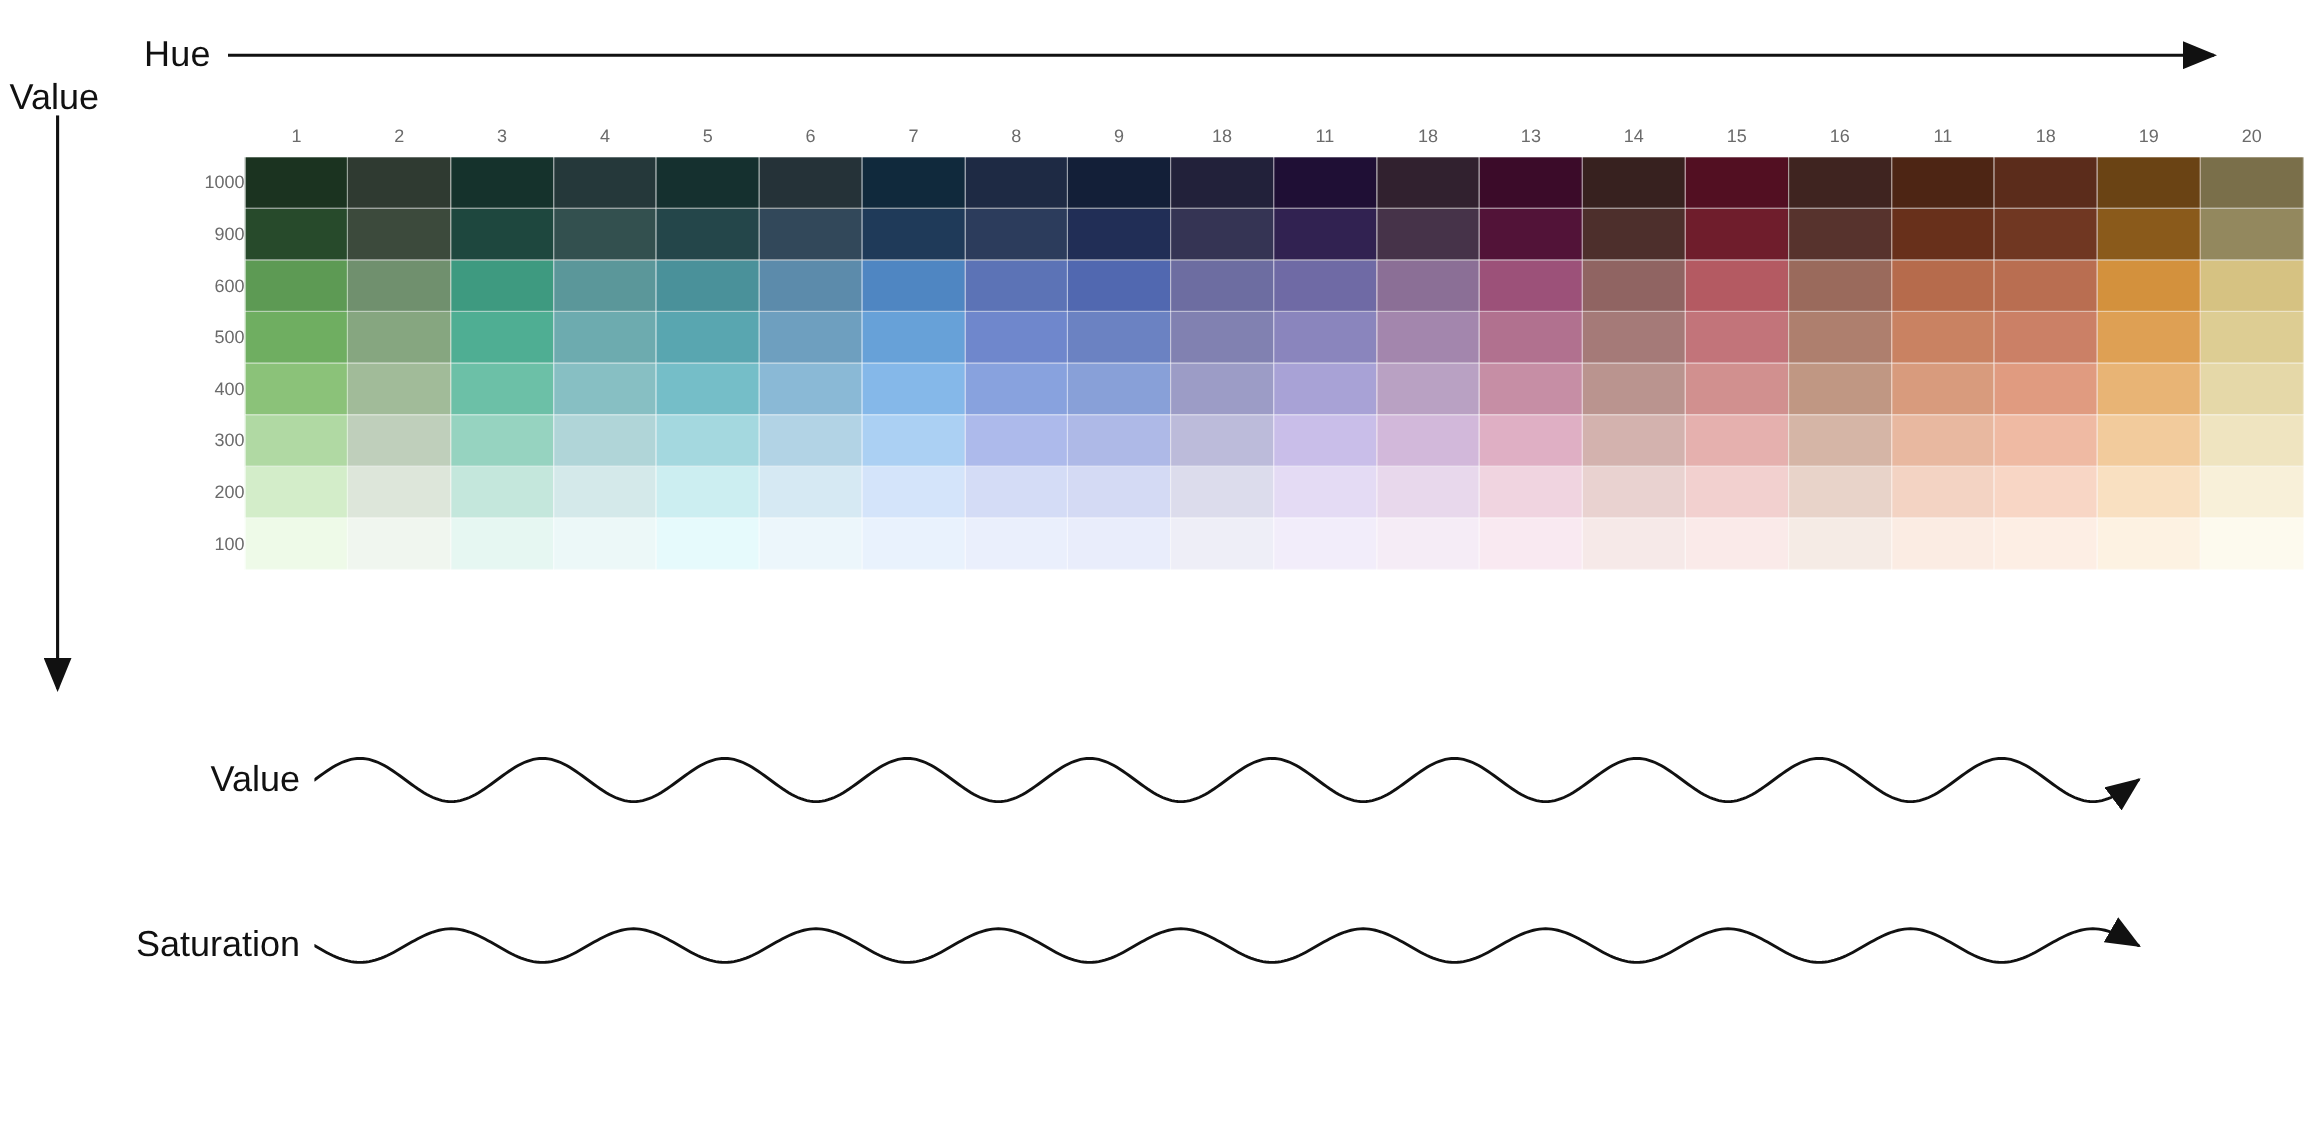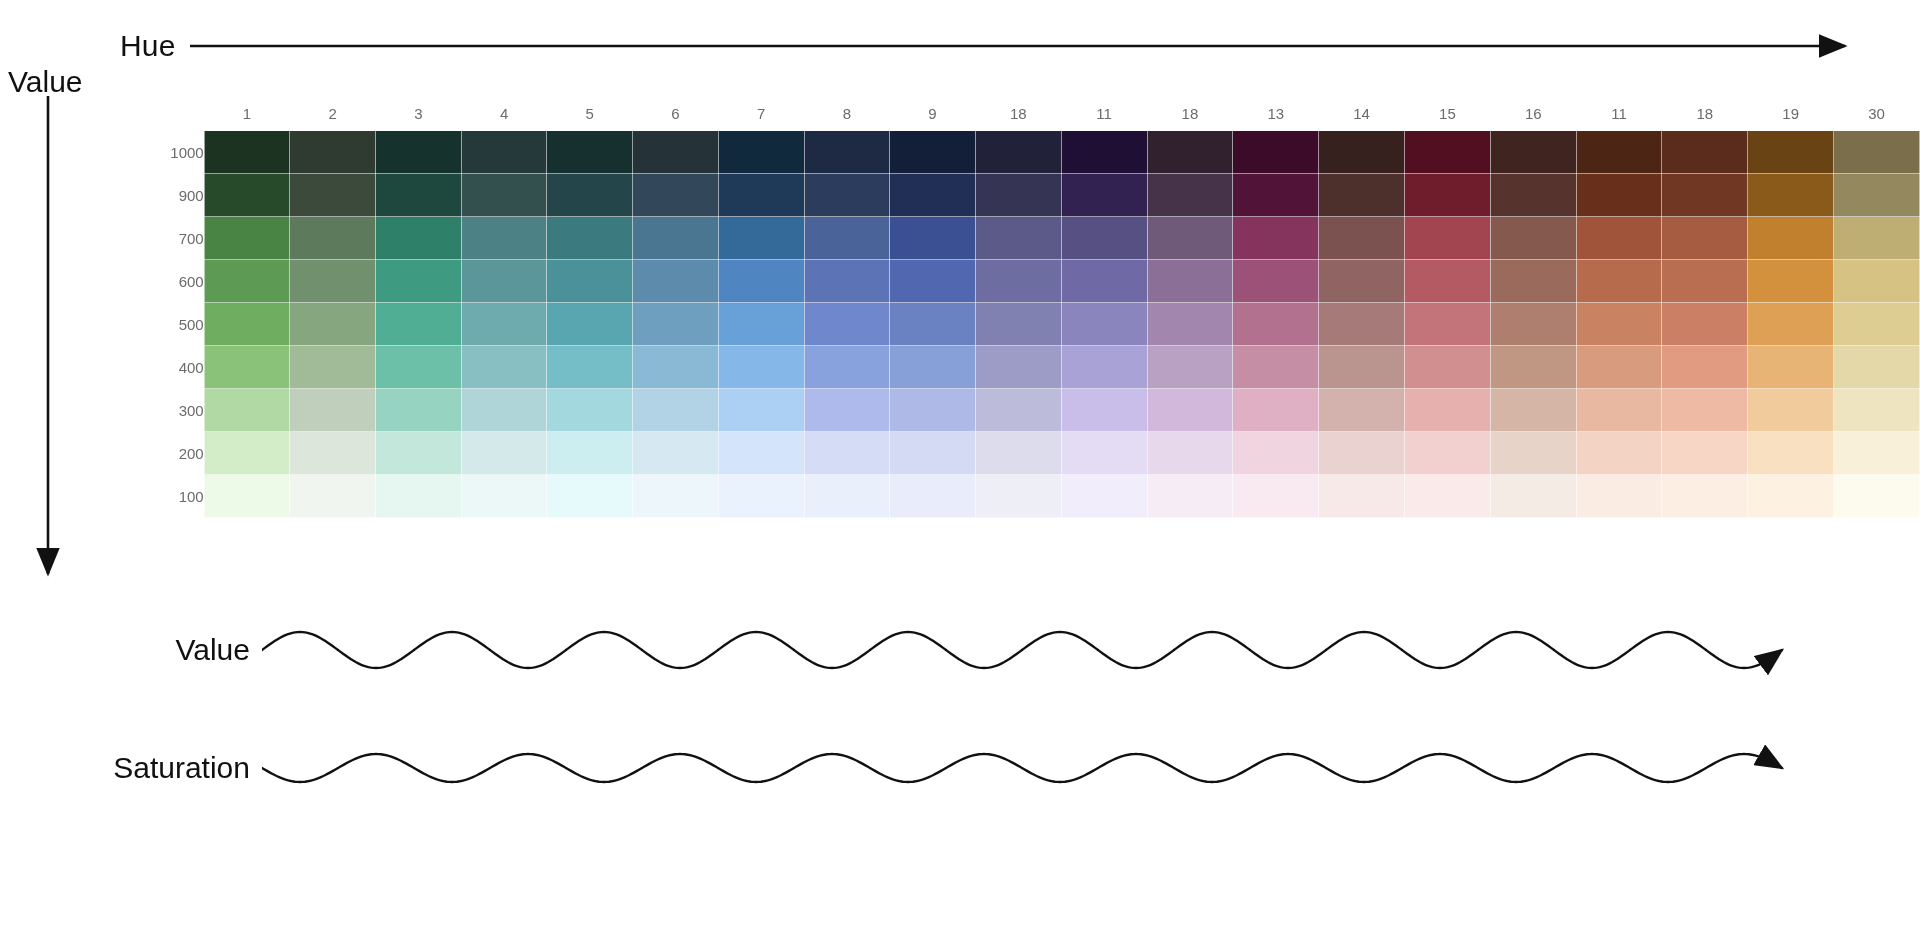--- a/index.html
+++ b/index.html
@@ -105,21 +105,21 @@
             <th class="colhead">18</th>
             <th class="colhead">11</th>
             <th class="colhead">18</th>
             <th class="colhead">13</th>
             <th class="colhead">14</th>
             <th class="colhead">15</th>
             <th class="colhead">16</th>
             <th class="colhead">11</th>
             <th class="colhead">18</th>
             <th class="colhead">19</th>
-            <th class="colhead">30</th>
+            <th class="colhead">20</th>
           </tr>
       </thead>
       <tbody id="matrix-body">
           <tr>
             <td class="rowhead">1000</td>
             <td class="swatch" title="#1b3320" style="background: rgb(27, 51, 32);"></td>
             <td class="swatch" title="#2f3a31" style="background: rgb(47, 58, 49);"></td>
             <td class="swatch" title="#15322c" style="background: rgb(21, 50, 44);"></td>
             <td class="swatch" title="#25383a" style="background: rgb(37, 56, 58);"></td>
             <td class="swatch" title="#15302f" style="background: rgb(21, 48, 47);"></td>
@@ -156,43 +156,20 @@
             <td class="swatch" title="#521338" style="background: rgb(82, 19, 56);"></td>
             <td class="swatch" title="#4d2f2c" style="background: rgb(77, 47, 44);"></td>
             <td class="swatch" title="#6f1d2c" style="background: rgb(111, 29, 44);"></td>
             <td class="swatch" title="#57332d" style="background: rgb(87, 51, 45);"></td>
             <td class="swatch" title="#68301b" style="background: rgb(104, 48, 27);"></td>
             <td class="swatch" title="#703722" style="background: rgb(112, 55, 34);"></td>
             <td class="swatch" title="#8a5a1b" style="background: rgb(138, 90, 27);"></td>
             <td class="swatch" title="#93885e" style="background: rgb(147, 136, 94);"></td>
           </tr>
           <tr>
-            <td class="rowhead">700</td>
-            <td class="swatch" title="#4a8445" style="background: rgb(74, 132, 69);"></td>
-            <td class="swatch" title="#5d7a5c" style="background: rgb(93, 122, 92);"></td>
-            <td class="swatch" title="#2f8069" style="background: rgb(47, 128, 105);"></td>
-            <td class="swatch" title="#4c8185" style="background: rgb(76, 129, 133);"></td>
-            <td class="swatch" title="#3b7a7f" style="background: rgb(59, 122, 127);"></td>
-            <td class="swatch" title="#4b7692" style="background: rgb(75, 118, 146);"></td>
-            <td class="swatch" title="#346a99" style="background: rgb(52, 106, 153);"></td>
-            <td class="swatch" title="#4a6399" style="background: rgb(74, 99, 153);"></td>
-            <td class="swatch" title="#3b5093" style="background: rgb(59, 80, 147);"></td>
-            <td class="swatch" title="#5b5a89" style="background: rgb(91, 90, 137);"></td>
-            <td class="swatch" title="#575083" style="background: rgb(87, 80, 131);"></td>
-            <td class="swatch" title="#6f5a7a" style="background: rgb(111, 90, 122);"></td>
-            <td class="swatch" title="#84345d" style="background: rgb(132, 52, 93);"></td>
-            <td class="swatch" title="#7b524f" style="background: rgb(123, 82, 79);"></td>
-            <td class="swatch" title="#a24550" style="background: rgb(162, 69, 80);"></td>
-            <td class="swatch" title="#85594d" style="background: rgb(133, 89, 77);"></td>
-            <td class="swatch" title="#a0543a" style="background: rgb(160, 84, 58);"></td>
-            <td class="swatch" title="#a55c40" style="background: rgb(165, 92, 64);"></td>
-            <td class="swatch" title="#c0802e" style="background: rgb(192, 128, 46);"></td>
-            <td class="swatch" title="#bfae73" style="background: rgb(191, 174, 115);"></td>
-          </tr>
-          <tr>
             <td class="rowhead">600</td>
             <td class="swatch" title="#5d9a54" style="background: rgb(93, 154, 84);"></td>
             <td class="swatch" title="#70906e" style="background: rgb(112, 144, 110);"></td>
             <td class="swatch" title="#3e9a80" style="background: rgb(62, 154, 128);"></td>
             <td class="swatch" title="#5b979a" style="background: rgb(91, 151, 154);"></td>
             <td class="swatch" title="#4a919a" style="background: rgb(74, 145, 154);"></td>
             <td class="swatch" title="#5c8bab" style="background: rgb(92, 139, 171);"></td>
             <td class="swatch" title="#4f86c2" style="background: rgb(79, 134, 194);"></td>
             <td class="swatch" title="#5c73b6" style="background: rgb(92, 115, 182);"></td>
             <td class="swatch" title="#5168b0" style="background: rgb(81, 104, 176);"></td>
@@ -332,21 +309,21 @@
         <div class="wave-label">Value</div>
         <svg class="wave-svg" width="1560" height="120" viewBox="0 0 1560 120">
           <defs>
             <marker id="wv-0" markerWidth="12" markerHeight="10" refX="11" refY="5" orient="auto">
               <path d="M0,0 L12,5 L0,10 z" fill="#111111"></path>
             </marker>
           </defs>
           <path d="M0.00,60.00 L2.53,58.12 L5.07,56.26 L7.60,54.44 L10.13,52.68 L12.67,51.00 L15.20,49.42 L17.73,47.96 L20.27,46.62 L22.80,45.44 L25.33,44.41 L27.87,43.56 L30.40,42.88 L32.93,42.39 L35.47,42.10 L38.00,42.00 L40.53,42.10 L43.07,42.39 L45.60,42.88 L48.13,43.56 L50.67,44.41 L53.20,45.44 L55.73,46.62 L58.27,47.96 L60.80,49.42 L63.33,51.00 L65.87,52.68 L68.40,54.44 L70.93,56.26 L73.47,58.12 L76.00,60.00 L78.53,61.88 L81.07,63.74 L83.60,65.56 L86.13,67.32 L88.67,69.00 L91.20,70.58 L93.73,72.04 L96.27,73.38 L98.80,74.56 L101.33,75.59 L103.87,76.44 L106.40,77.12 L108.93,77.61 L111.47,77.90 L114.00,78.00 L116.53,77.90 L119.07,77.61 L121.60,77.12 L124.13,76.44 L126.67,75.59 L129.20,74.56 L131.73,73.38 L134.27,72.04 L136.80,70.58 L139.33,69.00 L141.87,67.32 L144.40,65.56 L146.93,63.74 L149.47,61.88 L152.00,60.00 L154.53,58.12 L157.07,56.26 L159.60,54.44 L162.13,52.68 L164.67,51.00 L167.20,49.42 L169.73,47.96 L172.27,46.62 L174.80,45.44 L177.33,44.41 L179.87,43.56 L182.40,42.88 L184.93,42.39 L187.47,42.10 L190.00,42.00 L192.53,42.10 L195.07,42.39 L197.60,42.88 L200.13,43.56 L202.67,44.41 L205.20,45.44 L207.73,46.62 L210.27,47.96 L212.80,49.42 L215.33,51.00 L217.87,52.68 L220.40,54.44 L222.93,56.26 L225.47,58.12 L228.00,60.00 L230.53,61.88 L233.07,63.74 L235.60,65.56 L238.13,67.32 L240.67,69.00 L243.20,70.58 L245.73,72.04 L248.27,73.38 L250.80,74.56 L253.33,75.59 L255.87,76.44 L258.40,77.12 L260.93,77.61 L263.47,77.90 L266.00,78.00 L268.53,77.90 L271.07,77.61 L273.60,77.12 L276.13,76.44 L278.67,75.59 L281.20,74.56 L283.73,73.38 L286.27,72.04 L288.80,70.58 L291.33,69.00 L293.87,67.32 L296.40,65.56 L298.93,63.74 L301.47,61.88 L304.00,60.00 L306.53,58.12 L309.07,56.26 L311.60,54.44 L314.13,52.68 L316.67,51.00 L319.20,49.42 L321.73,47.96 L324.27,46.62 L326.80,45.44 L329.33,44.41 L331.87,43.56 L334.40,42.88 L336.93,42.39 L339.47,42.10 L342.00,42.00 L344.53,42.10 L347.07,42.39 L349.60,42.88 L352.13,43.56 L354.67,44.41 L357.20,45.44 L359.73,46.62 L362.27,47.96 L364.80,49.42 L367.33,51.00 L369.87,52.68 L372.40,54.44 L374.93,56.26 L377.47,58.12 L380.00,60.00 L382.53,61.88 L385.07,63.74 L387.60,65.56 L390.13,67.32 L392.67,69.00 L395.20,70.58 L397.73,72.04 L400.27,73.38 L402.80,74.56 L405.33,75.59 L407.87,76.44 L410.40,77.12 L412.93,77.61 L415.47,77.90 L418.00,78.00 L420.53,77.90 L423.07,77.61 L425.60,77.12 L428.13,76.44 L430.67,75.59 L433.20,74.56 L435.73,73.38 L438.27,72.04 L440.80,70.58 L443.33,69.00 L445.87,67.32 L448.40,65.56 L450.93,63.74 L453.47,61.88 L456.00,60.00 L458.53,58.12 L461.07,56.26 L463.60,54.44 L466.13,52.68 L468.67,51.00 L471.20,49.42 L473.73,47.96 L476.27,46.62 L478.80,45.44 L481.33,44.41 L483.87,43.56 L486.40,42.88 L488.93,42.39 L491.47,42.10 L494.00,42.00 L496.53,42.10 L499.07,42.39 L501.60,42.88 L504.13,43.56 L506.67,44.41 L509.20,45.44 L511.73,46.62 L514.27,47.96 L516.80,49.42 L519.33,51.00 L521.87,52.68 L524.40,54.44 L526.93,56.26 L529.47,58.12 L532.00,60.00 L534.53,61.88 L537.07,63.74 L539.60,65.56 L542.13,67.32 L544.67,69.00 L547.20,70.58 L549.73,72.04 L552.27,73.38 L554.80,74.56 L557.33,75.59 L559.87,76.44 L562.40,77.12 L564.93,77.61 L567.47,77.90 L570.00,78.00 L572.53,77.90 L575.07,77.61 L577.60,77.12 L580.13,76.44 L582.67,75.59 L585.20,74.56 L587.73,73.38 L590.27,72.04 L592.80,70.58 L595.33,69.00 L597.87,67.32 L600.40,65.56 L602.93,63.74 L605.47,61.88 L608.00,60.00 L610.53,58.12 L613.07,56.26 L615.60,54.44 L618.13,52.68 L620.67,51.00 L623.20,49.42 L625.73,47.96 L628.27,46.62 L630.80,45.44 L633.33,44.41 L635.87,43.56 L638.40,42.88 L640.93,42.39 L643.47,42.10 L646.00,42.00 L648.53,42.10 L651.07,42.39 L653.60,42.88 L656.13,43.56 L658.67,44.41 L661.20,45.44 L663.73,46.62 L666.27,47.96 L668.80,49.42 L671.33,51.00 L673.87,52.68 L676.40,54.44 L678.93,56.26 L681.47,58.12 L684.00,60.00 L686.53,61.88 L689.07,63.74 L691.60,65.56 L694.13,67.32 L696.67,69.00 L699.20,70.58 L701.73,72.04 L704.27,73.38 L706.80,74.56 L709.33,75.59 L711.87,76.44 L714.40,77.12 L716.93,77.61 L719.47,77.90 L722.00,78.00 L724.53,77.90 L727.07,77.61 L729.60,77.12 L732.13,76.44 L734.67,75.59 L737.20,74.56 L739.73,73.38 L742.27,72.04 L744.80,70.58 L747.33,69.00 L749.87,67.32 L752.40,65.56 L754.93,63.74 L757.47,61.88 L760.00,60.00 L762.53,58.12 L765.07,56.26 L767.60,54.44 L770.13,52.68 L772.67,51.00 L775.20,49.42 L777.73,47.96 L780.27,46.62 L782.80,45.44 L785.33,44.41 L787.87,43.56 L790.40,42.88 L792.93,42.39 L795.47,42.10 L798.00,42.00 L800.53,42.10 L803.07,42.39 L805.60,42.88 L808.13,43.56 L810.67,44.41 L813.20,45.44 L815.73,46.62 L818.27,47.96 L820.80,49.42 L823.33,51.00 L825.87,52.68 L828.40,54.44 L830.93,56.26 L833.47,58.12 L836.00,60.00 L838.53,61.88 L841.07,63.74 L843.60,65.56 L846.13,67.32 L848.67,69.00 L851.20,70.58 L853.73,72.04 L856.27,73.38 L858.80,74.56 L861.33,75.59 L863.87,76.44 L866.40,77.12 L868.93,77.61 L871.47,77.90 L874.00,78.00 L876.53,77.90 L879.07,77.61 L881.60,77.12 L884.13,76.44 L886.67,75.59 L889.20,74.56 L891.73,73.38 L894.27,72.04 L896.80,70.58 L899.33,69.00 L901.87,67.32 L904.40,65.56 L906.93,63.74 L909.47,61.88 L912.00,60.00 L914.53,58.12 L917.07,56.26 L919.60,54.44 L922.13,52.68 L924.67,51.00 L927.20,49.42 L929.73,47.96 L932.27,46.62 L934.80,45.44 L937.33,44.41 L939.87,43.56 L942.40,42.88 L944.93,42.39 L947.47,42.10 L950.00,42.00 L952.53,42.10 L955.07,42.39 L957.60,42.88 L960.13,43.56 L962.67,44.41 L965.20,45.44 L967.73,46.62 L970.27,47.96 L972.80,49.42 L975.33,51.00 L977.87,52.68 L980.40,54.44 L982.93,56.26 L985.47,58.12 L988.00,60.00 L990.53,61.88 L993.07,63.74 L995.60,65.56 L998.13,67.32 L1000.67,69.00 L1003.20,70.58 L1005.73,72.04 L1008.27,73.38 L1010.80,74.56 L1013.33,75.59 L1015.87,76.44 L1018.40,77.12 L1020.93,77.61 L1023.47,77.90 L1026.00,78.00 L1028.53,77.90 L1031.07,77.61 L1033.60,77.12 L1036.13,76.44 L1038.67,75.59 L1041.20,74.56 L1043.73,73.38 L1046.27,72.04 L1048.80,70.58 L1051.33,69.00 L1053.87,67.32 L1056.40,65.56 L1058.93,63.74 L1061.47,61.88 L1064.00,60.00 L1066.53,58.12 L1069.07,56.26 L1071.60,54.44 L1074.13,52.68 L1076.67,51.00 L1079.20,49.42 L1081.73,47.96 L1084.27,46.62 L1086.80,45.44 L1089.33,44.41 L1091.87,43.56 L1094.40,42.88 L1096.93,42.39 L1099.47,42.10 L1102.00,42.00 L1104.53,42.10 L1107.07,42.39 L1109.60,42.88 L1112.13,43.56 L1114.67,44.41 L1117.20,45.44 L1119.73,46.62 L1122.27,47.96 L1124.80,49.42 L1127.33,51.00 L1129.87,52.68 L1132.40,54.44 L1134.93,56.26 L1137.47,58.12 L1140.00,60.00 L1142.53,61.88 L1145.07,63.74 L1147.60,65.56 L1150.13,67.32 L1152.67,69.00 L1155.20,70.58 L1157.73,72.04 L1160.27,73.38 L1162.80,74.56 L1165.33,75.59 L1167.87,76.44 L1170.40,77.12 L1172.93,77.61 L1175.47,77.90 L1178.00,78.00 L1180.53,77.90 L1183.07,77.61 L1185.60,77.12 L1188.13,76.44 L1190.67,75.59 L1193.20,74.56 L1195.73,73.38 L1198.27,72.04 L1200.80,70.58 L1203.33,69.00 L1205.87,67.32 L1208.40,65.56 L1210.93,63.74 L1213.47,61.88 L1216.00,60.00 L1218.53,58.12 L1221.07,56.26 L1223.60,54.44 L1226.13,52.68 L1228.67,51.00 L1231.20,49.42 L1233.73,47.96 L1236.27,46.62 L1238.80,45.44 L1241.33,44.41 L1243.87,43.56 L1246.40,42.88 L1248.93,42.39 L1251.47,42.10 L1254.00,42.00 L1256.53,42.10 L1259.07,42.39 L1261.60,42.88 L1264.13,43.56 L1266.67,44.41 L1269.20,45.44 L1271.73,46.62 L1274.27,47.96 L1276.80,49.42 L1279.33,51.00 L1281.87,52.68 L1284.40,54.44 L1286.93,56.26 L1289.47,58.12 L1292.00,60.00 L1294.53,61.88 L1297.07,63.74 L1299.60,65.56 L1302.13,67.32 L1304.67,69.00 L1307.20,70.58 L1309.73,72.04 L1312.27,73.38 L1314.80,74.56 L1317.33,75.59 L1319.87,76.44 L1322.40,77.12 L1324.93,77.61 L1327.47,77.90 L1330.00,78.00 L1332.53,77.90 L1335.07,77.61 L1337.60,77.12 L1340.13,76.44 L1342.67,75.59 L1345.20,74.56 L1347.73,73.38 L1350.27,72.04 L1352.80,70.58 L1355.33,69.00 L1357.87,67.32 L1360.40,65.56 L1362.93,63.74 L1365.47,61.88 L1368.00,60.00 L1370.53,58.12 L1373.07,56.26 L1375.60,54.44 L1378.13,52.68 L1380.67,51.00 L1383.20,49.42 L1385.73,47.96 L1388.27,46.62 L1390.80,45.44 L1393.33,44.41 L1395.87,43.56 L1398.40,42.88 L1400.93,42.39 L1403.47,42.10 L1406.00,42.00 L1408.53,42.10 L1411.07,42.39 L1413.60,42.88 L1416.13,43.56 L1418.67,44.41 L1421.20,45.44 L1423.73,46.62 L1426.27,47.96 L1428.80,49.42 L1431.33,51.00 L1433.87,52.68 L1436.40,54.44 L1438.93,56.26 L1441.47,58.12 L1444.00,60.00 L1446.53,61.88 L1449.07,63.74 L1451.60,65.56 L1454.13,67.32 L1456.67,69.00 L1459.20,70.58 L1461.73,72.04 L1464.27,73.38 L1466.80,74.56 L1469.33,75.59 L1471.87,76.44 L1474.40,77.12 L1476.93,77.61 L1479.47,77.90 L1482.00,78.00 L1484.53,77.90 L1487.07,77.61 L1489.60,77.12 L1492.13,76.44 L1494.67,75.59 L1497.20,74.56 L1499.73,73.38 L1502.27,72.04 L1504.80,70.58 L1507.33,69.00 L1509.87,67.32 L1512.40,65.56 L1514.93,63.74 L1517.47,61.88 L1520.00,60.00" fill="none" stroke="#111111" stroke-width="2.4" stroke-linecap="round" marker-end="url(#wv-0)"></path>
         </svg>
       </div>
-      <div class="wave-row" style="left: 0px; top: 708px; width: 1612px;">
+      <div class="wave-row" style="left: 0px; top: 728px; width: 1612px;">
         <div class="wave-label">Saturation</div>
         <svg class="wave-svg" width="1560" height="120" viewBox="0 0 1560 120">
           <defs>
             <marker id="wv-1" markerWidth="12" markerHeight="10" refX="11" refY="5" orient="auto">
               <path d="M0,0 L12,5 L0,10 z" fill="#111111"></path>
             </marker>
           </defs>
           <path d="M0.00,60.00 L2.53,61.46 L5.07,62.91 L7.60,64.33 L10.13,65.69 L12.67,67.00 L15.20,68.23 L17.73,69.37 L20.27,70.40 L22.80,71.33 L25.33,72.12 L27.87,72.79 L30.40,73.31 L32.93,73.69 L35.47,73.92 L38.00,74.00 L40.53,73.92 L43.07,73.69 L45.60,73.31 L48.13,72.79 L50.67,72.12 L53.20,71.33 L55.73,70.40 L58.27,69.37 L60.80,68.23 L63.33,67.00 L65.87,65.69 L68.40,64.33 L70.93,62.91 L73.47,61.46 L76.00,60.00 L78.53,58.54 L81.07,57.09 L83.60,55.67 L86.13,54.31 L88.67,53.00 L91.20,51.77 L93.73,50.63 L96.27,49.60 L98.80,48.67 L101.33,47.88 L103.87,47.21 L106.40,46.69 L108.93,46.31 L111.47,46.08 L114.00,46.00 L116.53,46.08 L119.07,46.31 L121.60,46.69 L124.13,47.21 L126.67,47.88 L129.20,48.67 L131.73,49.60 L134.27,50.63 L136.80,51.77 L139.33,53.00 L141.87,54.31 L144.40,55.67 L146.93,57.09 L149.47,58.54 L152.00,60.00 L154.53,61.46 L157.07,62.91 L159.60,64.33 L162.13,65.69 L164.67,67.00 L167.20,68.23 L169.73,69.37 L172.27,70.40 L174.80,71.33 L177.33,72.12 L179.87,72.79 L182.40,73.31 L184.93,73.69 L187.47,73.92 L190.00,74.00 L192.53,73.92 L195.07,73.69 L197.60,73.31 L200.13,72.79 L202.67,72.12 L205.20,71.33 L207.73,70.40 L210.27,69.37 L212.80,68.23 L215.33,67.00 L217.87,65.69 L220.40,64.33 L222.93,62.91 L225.47,61.46 L228.00,60.00 L230.53,58.54 L233.07,57.09 L235.60,55.67 L238.13,54.31 L240.67,53.00 L243.20,51.77 L245.73,50.63 L248.27,49.60 L250.80,48.67 L253.33,47.88 L255.87,47.21 L258.40,46.69 L260.93,46.31 L263.47,46.08 L266.00,46.00 L268.53,46.08 L271.07,46.31 L273.60,46.69 L276.13,47.21 L278.67,47.88 L281.20,48.67 L283.73,49.60 L286.27,50.63 L288.80,51.77 L291.33,53.00 L293.87,54.31 L296.40,55.67 L298.93,57.09 L301.47,58.54 L304.00,60.00 L306.53,61.46 L309.07,62.91 L311.60,64.33 L314.13,65.69 L316.67,67.00 L319.20,68.23 L321.73,69.37 L324.27,70.40 L326.80,71.33 L329.33,72.12 L331.87,72.79 L334.40,73.31 L336.93,73.69 L339.47,73.92 L342.00,74.00 L344.53,73.92 L347.07,73.69 L349.60,73.31 L352.13,72.79 L354.67,72.12 L357.20,71.33 L359.73,70.40 L362.27,69.37 L364.80,68.23 L367.33,67.00 L369.87,65.69 L372.40,64.33 L374.93,62.91 L377.47,61.46 L380.00,60.00 L382.53,58.54 L385.07,57.09 L387.60,55.67 L390.13,54.31 L392.67,53.00 L395.20,51.77 L397.73,50.63 L400.27,49.60 L402.80,48.67 L405.33,47.88 L407.87,47.21 L410.40,46.69 L412.93,46.31 L415.47,46.08 L418.00,46.00 L420.53,46.08 L423.07,46.31 L425.60,46.69 L428.13,47.21 L430.67,47.88 L433.20,48.67 L435.73,49.60 L438.27,50.63 L440.80,51.77 L443.33,53.00 L445.87,54.31 L448.40,55.67 L450.93,57.09 L453.47,58.54 L456.00,60.00 L458.53,61.46 L461.07,62.91 L463.60,64.33 L466.13,65.69 L468.67,67.00 L471.20,68.23 L473.73,69.37 L476.27,70.40 L478.80,71.33 L481.33,72.12 L483.87,72.79 L486.40,73.31 L488.93,73.69 L491.47,73.92 L494.00,74.00 L496.53,73.92 L499.07,73.69 L501.60,73.31 L504.13,72.79 L506.67,72.12 L509.20,71.33 L511.73,70.40 L514.27,69.37 L516.80,68.23 L519.33,67.00 L521.87,65.69 L524.40,64.33 L526.93,62.91 L529.47,61.46 L532.00,60.00 L534.53,58.54 L537.07,57.09 L539.60,55.67 L542.13,54.31 L544.67,53.00 L547.20,51.77 L549.73,50.63 L552.27,49.60 L554.80,48.67 L557.33,47.88 L559.87,47.21 L562.40,46.69 L564.93,46.31 L567.47,46.08 L570.00,46.00 L572.53,46.08 L575.07,46.31 L577.60,46.69 L580.13,47.21 L582.67,47.88 L585.20,48.67 L587.73,49.60 L590.27,50.63 L592.80,51.77 L595.33,53.00 L597.87,54.31 L600.40,55.67 L602.93,57.09 L605.47,58.54 L608.00,60.00 L610.53,61.46 L613.07,62.91 L615.60,64.33 L618.13,65.69 L620.67,67.00 L623.20,68.23 L625.73,69.37 L628.27,70.40 L630.80,71.33 L633.33,72.12 L635.87,72.79 L638.40,73.31 L640.93,73.69 L643.47,73.92 L646.00,74.00 L648.53,73.92 L651.07,73.69 L653.60,73.31 L656.13,72.79 L658.67,72.12 L661.20,71.33 L663.73,70.40 L666.27,69.37 L668.80,68.23 L671.33,67.00 L673.87,65.69 L676.40,64.33 L678.93,62.91 L681.47,61.46 L684.00,60.00 L686.53,58.54 L689.07,57.09 L691.60,55.67 L694.13,54.31 L696.67,53.00 L699.20,51.77 L701.73,50.63 L704.27,49.60 L706.80,48.67 L709.33,47.88 L711.87,47.21 L714.40,46.69 L716.93,46.31 L719.47,46.08 L722.00,46.00 L724.53,46.08 L727.07,46.31 L729.60,46.69 L732.13,47.21 L734.67,47.88 L737.20,48.67 L739.73,49.60 L742.27,50.63 L744.80,51.77 L747.33,53.00 L749.87,54.31 L752.40,55.67 L754.93,57.09 L757.47,58.54 L760.00,60.00 L762.53,61.46 L765.07,62.91 L767.60,64.33 L770.13,65.69 L772.67,67.00 L775.20,68.23 L777.73,69.37 L780.27,70.40 L782.80,71.33 L785.33,72.12 L787.87,72.79 L790.40,73.31 L792.93,73.69 L795.47,73.92 L798.00,74.00 L800.53,73.92 L803.07,73.69 L805.60,73.31 L808.13,72.79 L810.67,72.12 L813.20,71.33 L815.73,70.40 L818.27,69.37 L820.80,68.23 L823.33,67.00 L825.87,65.69 L828.40,64.33 L830.93,62.91 L833.47,61.46 L836.00,60.00 L838.53,58.54 L841.07,57.09 L843.60,55.67 L846.13,54.31 L848.67,53.00 L851.20,51.77 L853.73,50.63 L856.27,49.60 L858.80,48.67 L861.33,47.88 L863.87,47.21 L866.40,46.69 L868.93,46.31 L871.47,46.08 L874.00,46.00 L876.53,46.08 L879.07,46.31 L881.60,46.69 L884.13,47.21 L886.67,47.88 L889.20,48.67 L891.73,49.60 L894.27,50.63 L896.80,51.77 L899.33,53.00 L901.87,54.31 L904.40,55.67 L906.93,57.09 L909.47,58.54 L912.00,60.00 L914.53,61.46 L917.07,62.91 L919.60,64.33 L922.13,65.69 L924.67,67.00 L927.20,68.23 L929.73,69.37 L932.27,70.40 L934.80,71.33 L937.33,72.12 L939.87,72.79 L942.40,73.31 L944.93,73.69 L947.47,73.92 L950.00,74.00 L952.53,73.92 L955.07,73.69 L957.60,73.31 L960.13,72.79 L962.67,72.12 L965.20,71.33 L967.73,70.40 L970.27,69.37 L972.80,68.23 L975.33,67.00 L977.87,65.69 L980.40,64.33 L982.93,62.91 L985.47,61.46 L988.00,60.00 L990.53,58.54 L993.07,57.09 L995.60,55.67 L998.13,54.31 L1000.67,53.00 L1003.20,51.77 L1005.73,50.63 L1008.27,49.60 L1010.80,48.67 L1013.33,47.88 L1015.87,47.21 L1018.40,46.69 L1020.93,46.31 L1023.47,46.08 L1026.00,46.00 L1028.53,46.08 L1031.07,46.31 L1033.60,46.69 L1036.13,47.21 L1038.67,47.88 L1041.20,48.67 L1043.73,49.60 L1046.27,50.63 L1048.80,51.77 L1051.33,53.00 L1053.87,54.31 L1056.40,55.67 L1058.93,57.09 L1061.47,58.54 L1064.00,60.00 L1066.53,61.46 L1069.07,62.91 L1071.60,64.33 L1074.13,65.69 L1076.67,67.00 L1079.20,68.23 L1081.73,69.37 L1084.27,70.40 L1086.80,71.33 L1089.33,72.12 L1091.87,72.79 L1094.40,73.31 L1096.93,73.69 L1099.47,73.92 L1102.00,74.00 L1104.53,73.92 L1107.07,73.69 L1109.60,73.31 L1112.13,72.79 L1114.67,72.12 L1117.20,71.33 L1119.73,70.40 L1122.27,69.37 L1124.80,68.23 L1127.33,67.00 L1129.87,65.69 L1132.40,64.33 L1134.93,62.91 L1137.47,61.46 L1140.00,60.00 L1142.53,58.54 L1145.07,57.09 L1147.60,55.67 L1150.13,54.31 L1152.67,53.00 L1155.20,51.77 L1157.73,50.63 L1160.27,49.60 L1162.80,48.67 L1165.33,47.88 L1167.87,47.21 L1170.40,46.69 L1172.93,46.31 L1175.47,46.08 L1178.00,46.00 L1180.53,46.08 L1183.07,46.31 L1185.60,46.69 L1188.13,47.21 L1190.67,47.88 L1193.20,48.67 L1195.73,49.60 L1198.27,50.63 L1200.80,51.77 L1203.33,53.00 L1205.87,54.31 L1208.40,55.67 L1210.93,57.09 L1213.47,58.54 L1216.00,60.00 L1218.53,61.46 L1221.07,62.91 L1223.60,64.33 L1226.13,65.69 L1228.67,67.00 L1231.20,68.23 L1233.73,69.37 L1236.27,70.40 L1238.80,71.33 L1241.33,72.12 L1243.87,72.79 L1246.40,73.31 L1248.93,73.69 L1251.47,73.92 L1254.00,74.00 L1256.53,73.92 L1259.07,73.69 L1261.60,73.31 L1264.13,72.79 L1266.67,72.12 L1269.20,71.33 L1271.73,70.40 L1274.27,69.37 L1276.80,68.23 L1279.33,67.00 L1281.87,65.69 L1284.40,64.33 L1286.93,62.91 L1289.47,61.46 L1292.00,60.00 L1294.53,58.54 L1297.07,57.09 L1299.60,55.67 L1302.13,54.31 L1304.67,53.00 L1307.20,51.77 L1309.73,50.63 L1312.27,49.60 L1314.80,48.67 L1317.33,47.88 L1319.87,47.21 L1322.40,46.69 L1324.93,46.31 L1327.47,46.08 L1330.00,46.00 L1332.53,46.08 L1335.07,46.31 L1337.60,46.69 L1340.13,47.21 L1342.67,47.88 L1345.20,48.67 L1347.73,49.60 L1350.27,50.63 L1352.80,51.77 L1355.33,53.00 L1357.87,54.31 L1360.40,55.67 L1362.93,57.09 L1365.47,58.54 L1368.00,60.00 L1370.53,61.46 L1373.07,62.91 L1375.60,64.33 L1378.13,65.69 L1380.67,67.00 L1383.20,68.23 L1385.73,69.37 L1388.27,70.40 L1390.80,71.33 L1393.33,72.12 L1395.87,72.79 L1398.40,73.31 L1400.93,73.69 L1403.47,73.92 L1406.00,74.00 L1408.53,73.92 L1411.07,73.69 L1413.60,73.31 L1416.13,72.79 L1418.67,72.12 L1421.20,71.33 L1423.73,70.40 L1426.27,69.37 L1428.80,68.23 L1431.33,67.00 L1433.87,65.69 L1436.40,64.33 L1438.93,62.91 L1441.47,61.46 L1444.00,60.00 L1446.53,58.54 L1449.07,57.09 L1451.60,55.67 L1454.13,54.31 L1456.67,53.00 L1459.20,51.77 L1461.73,50.63 L1464.27,49.60 L1466.80,48.67 L1469.33,47.88 L1471.87,47.21 L1474.40,46.69 L1476.93,46.31 L1479.47,46.08 L1482.00,46.00 L1484.53,46.08 L1487.07,46.31 L1489.60,46.69 L1492.13,47.21 L1494.67,47.88 L1497.20,48.67 L1499.73,49.60 L1502.27,50.63 L1504.80,51.77 L1507.33,53.00 L1509.87,54.31 L1512.40,55.67 L1514.93,57.09 L1517.47,58.54 L1520.00,60.00" fill="none" stroke="#111111" stroke-width="2.4" stroke-linecap="round" marker-end="url(#wv-1)"></path>
         </svg>
       </div>

